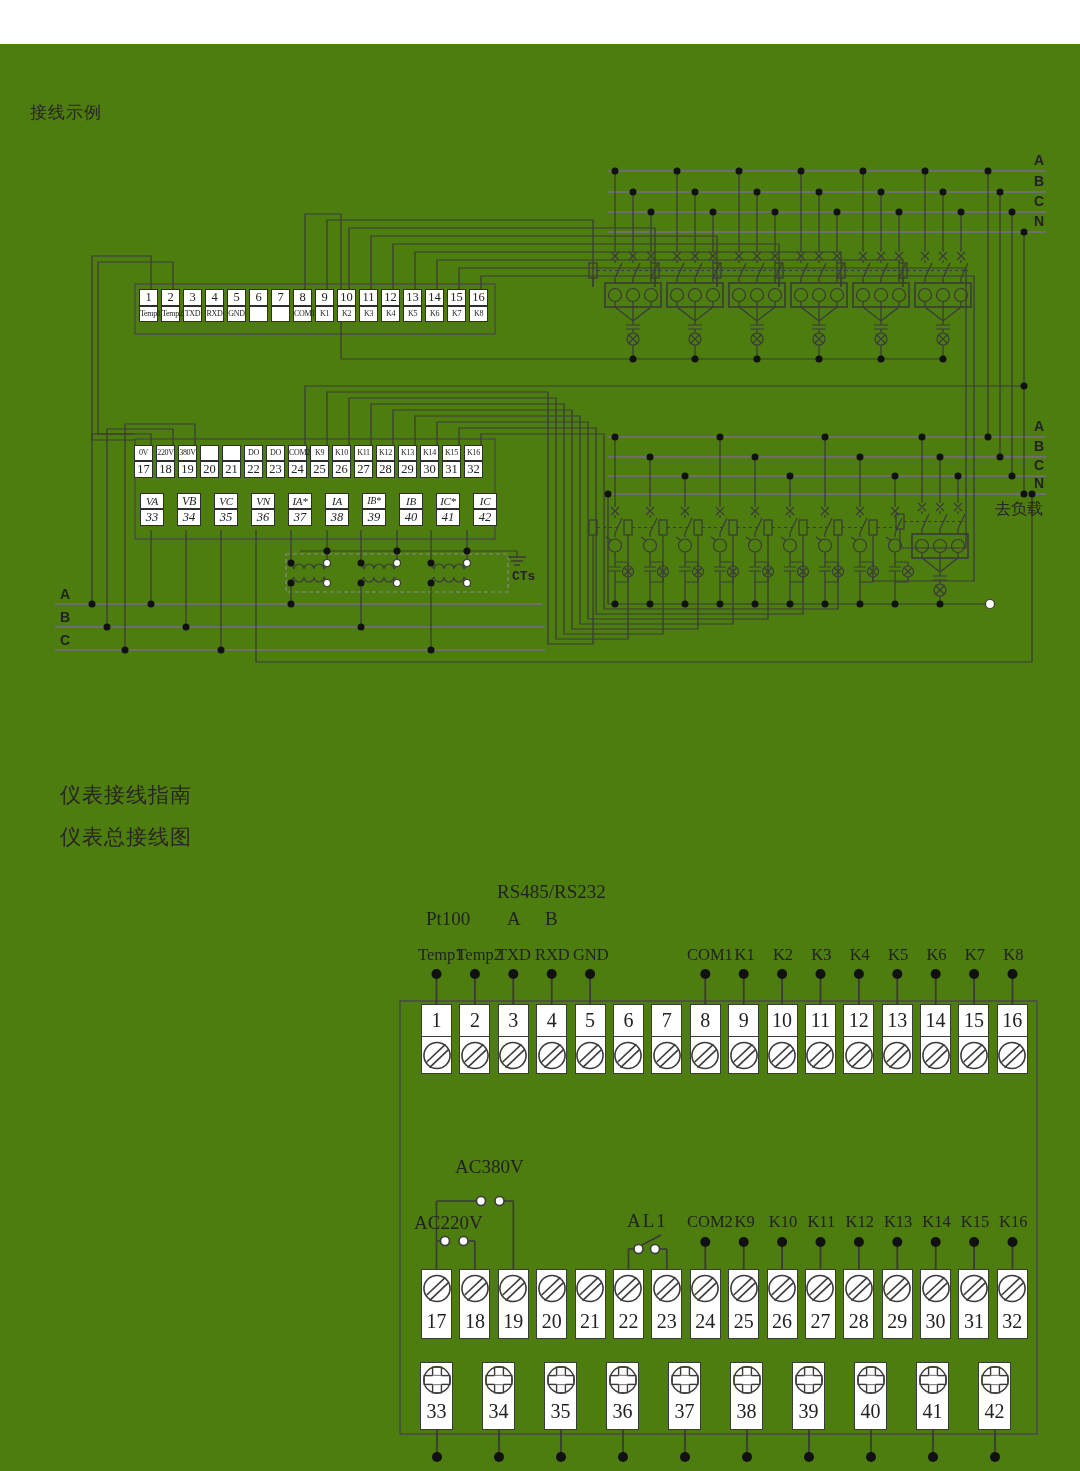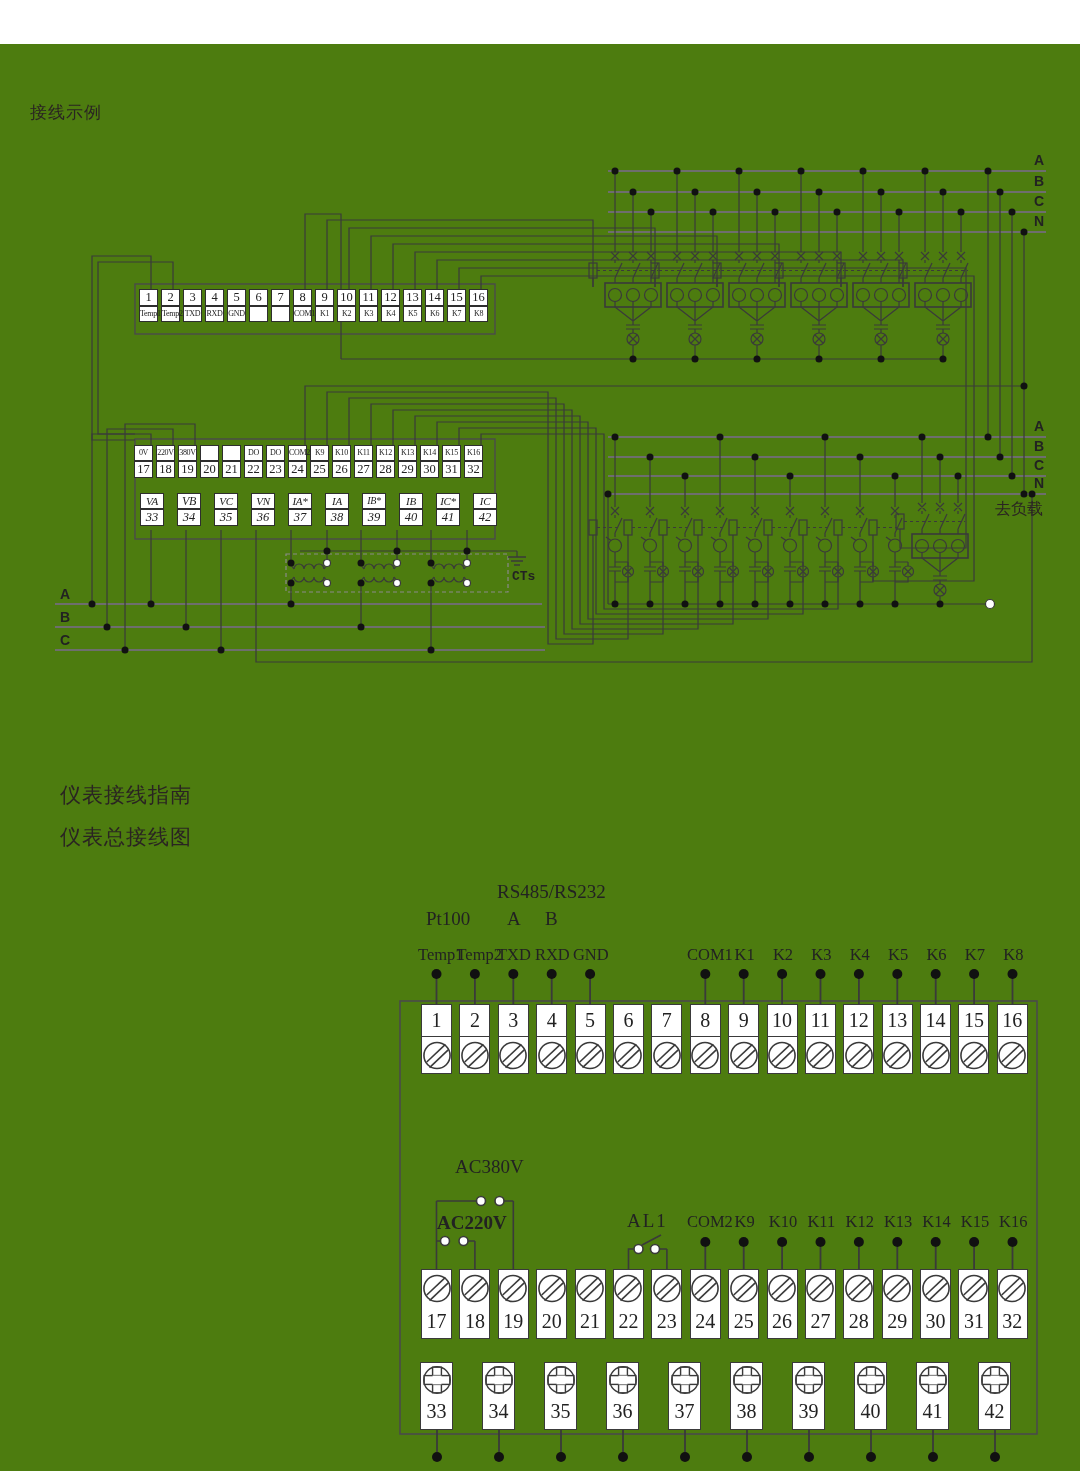--- a/index.html
+++ b/index.html
@@ -743,21 +743,21 @@
           <svg width="28" height="33" viewBox="0 0 30 34" stroke="#3a3a3a" stroke-width="1.7" fill="none">
             <circle cx="15" cy="17" r="14"></circle>
             <line x1="4" y1="24" x2="24" y2="5"></line>
             <line x1="7" y1="30" x2="27" y2="11"></line>
           </svg>
         </div>
     </div>
     </div>
 
   <div class="ovl abs hdr" style="left:455px;top:1112px;">AC380V</div>
-  <div class="ovl abs hdr" style="left:437px;top:1168px;font-weight:bold;">AC220V</div>
+  <div class="ovl abs hdr" style="left:414px;top:1168px;">AC220V</div>
   <div class="ovl abs hdr" style="left:627px;top:1166px;letter-spacing:2px;">AL1</div>
   <div class="ovl abs pinrow" style="left:687px;top:1168px;">
 
   <div class="pin">COM2</div>
       <div class="pin">K9</div>
       <div class="pin">K10</div>
       <div class="pin">K11</div>
       <div class="pin">K12</div>
       <div class="pin">K13</div>
       <div class="pin">K14</div>

